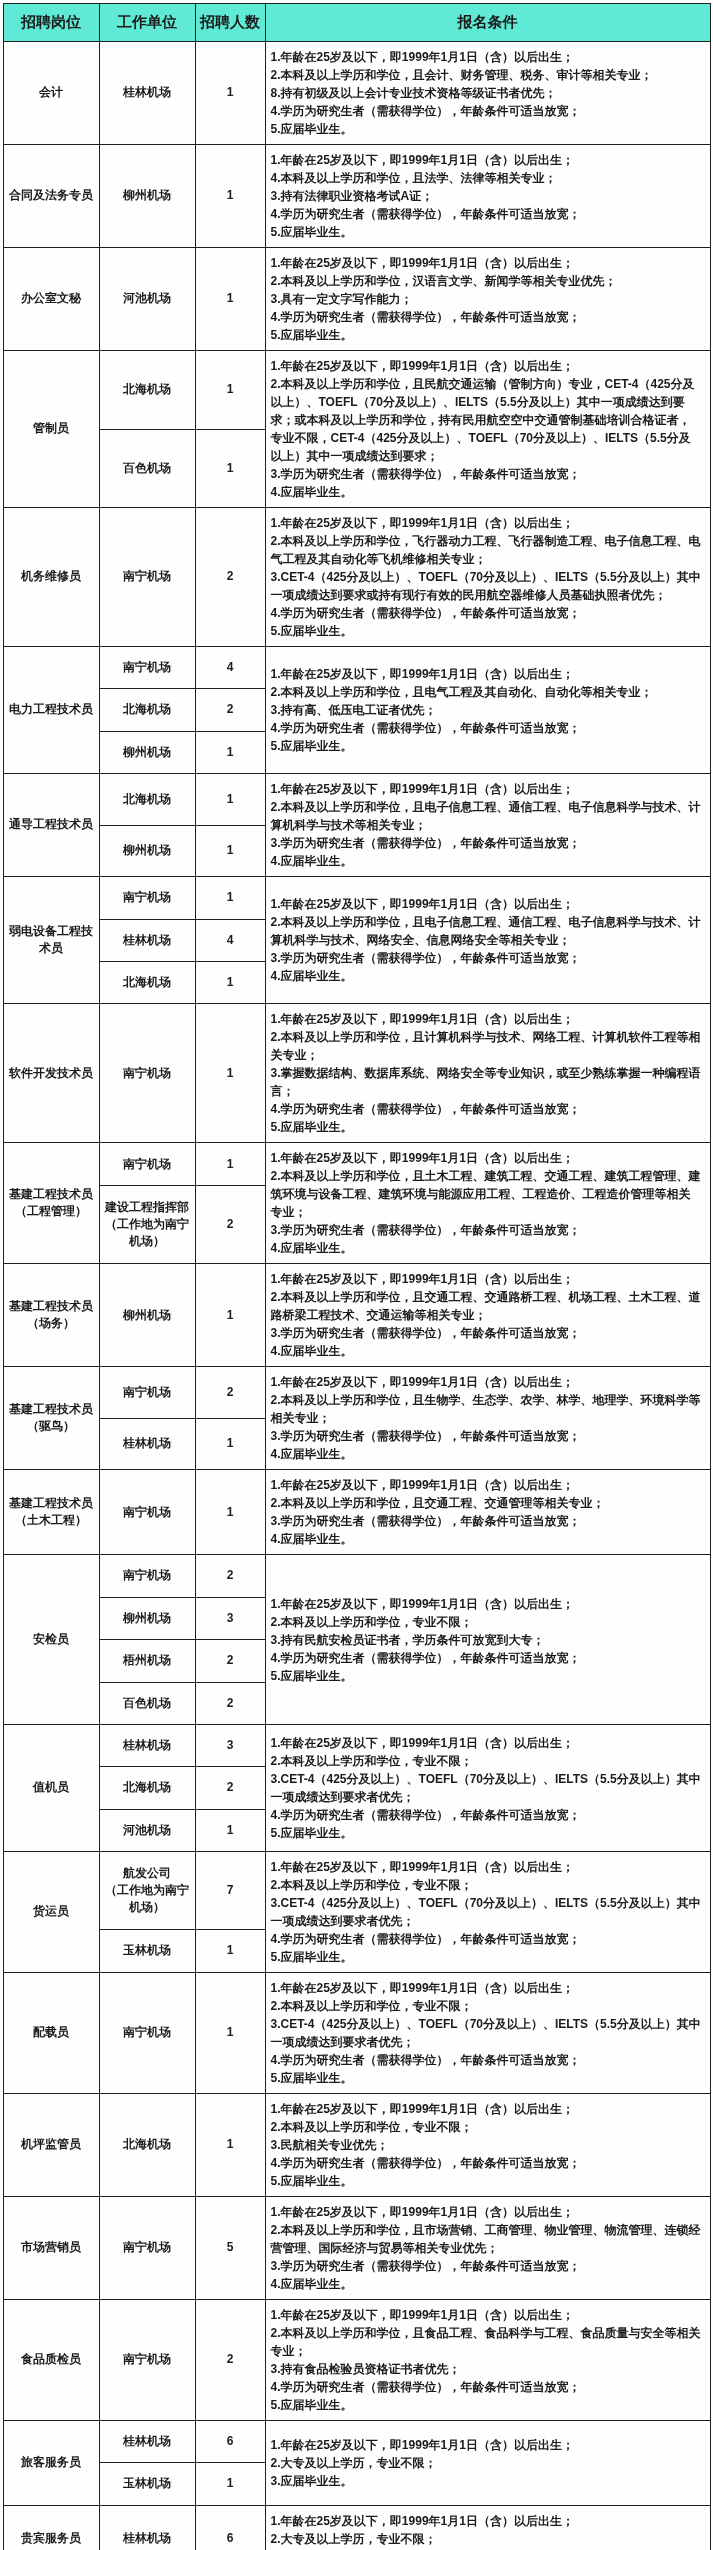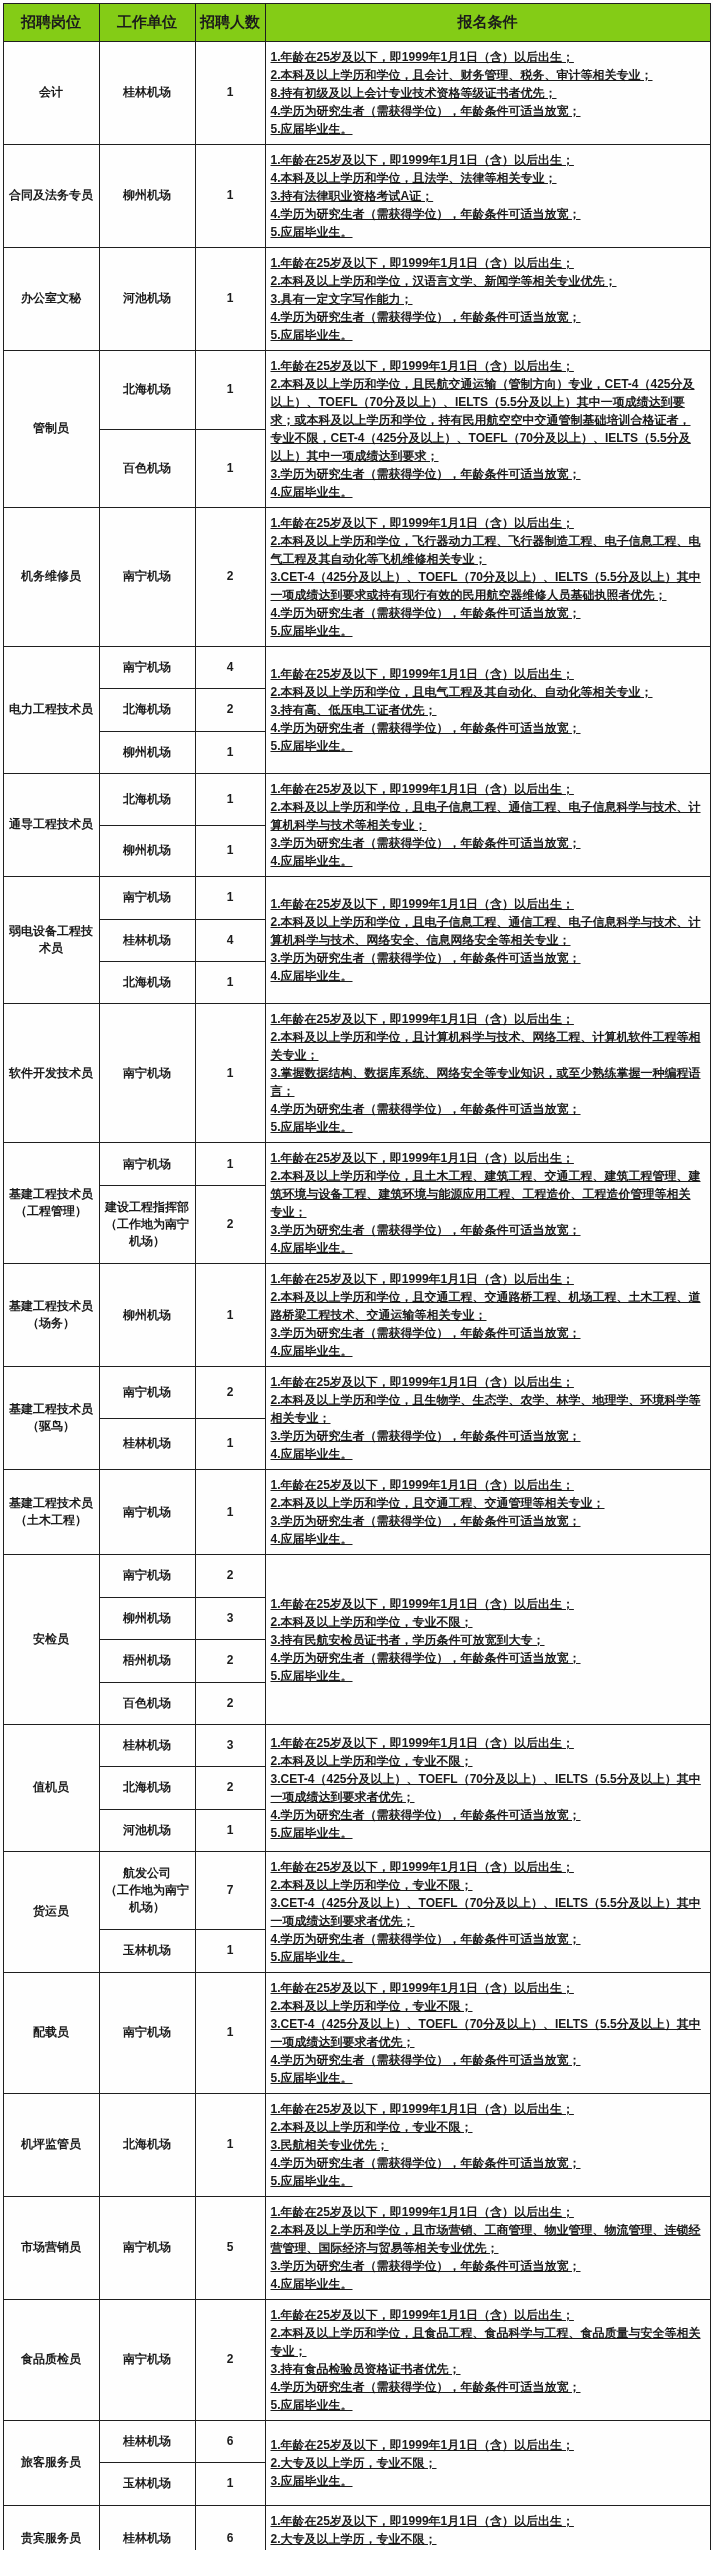--- a/index.html
+++ b/index.html
@@ -28,39 +28,38 @@
   }
   col.w-pos   { width:96px; }
   col.w-unit  { width:96px; }
   col.w-count { width:70px; }
   col.w-cond  { width:445px; }
   thead th {
     font-size:15px;
     font-weight:bold;
     text-align:center;
     padding:9px 2px;
-    background:#84cc16;
+    background:#5eead4;
   }
   td.c-pos, td.c-unit, td.c-count {
     text-align:center;
     vertical-align:middle;
     font-size:12px;
     font-weight:bold;
     padding:12px 3px;
     white-space:pre-line;
     line-height:1.45;
   }
   td.c-cond {
     text-align:left;
     vertical-align:middle;
     font-size:12px;
     font-weight:bold;
     line-height:1.5;
     padding:6px 8px 6px 5px;
-    text-decoration:underline;
   }
   .cond-item { margin:0; }
 </style>
 </head>
 <body>
 
 <div class="page">
 
   <table class="recruit">
     <colgroup>

